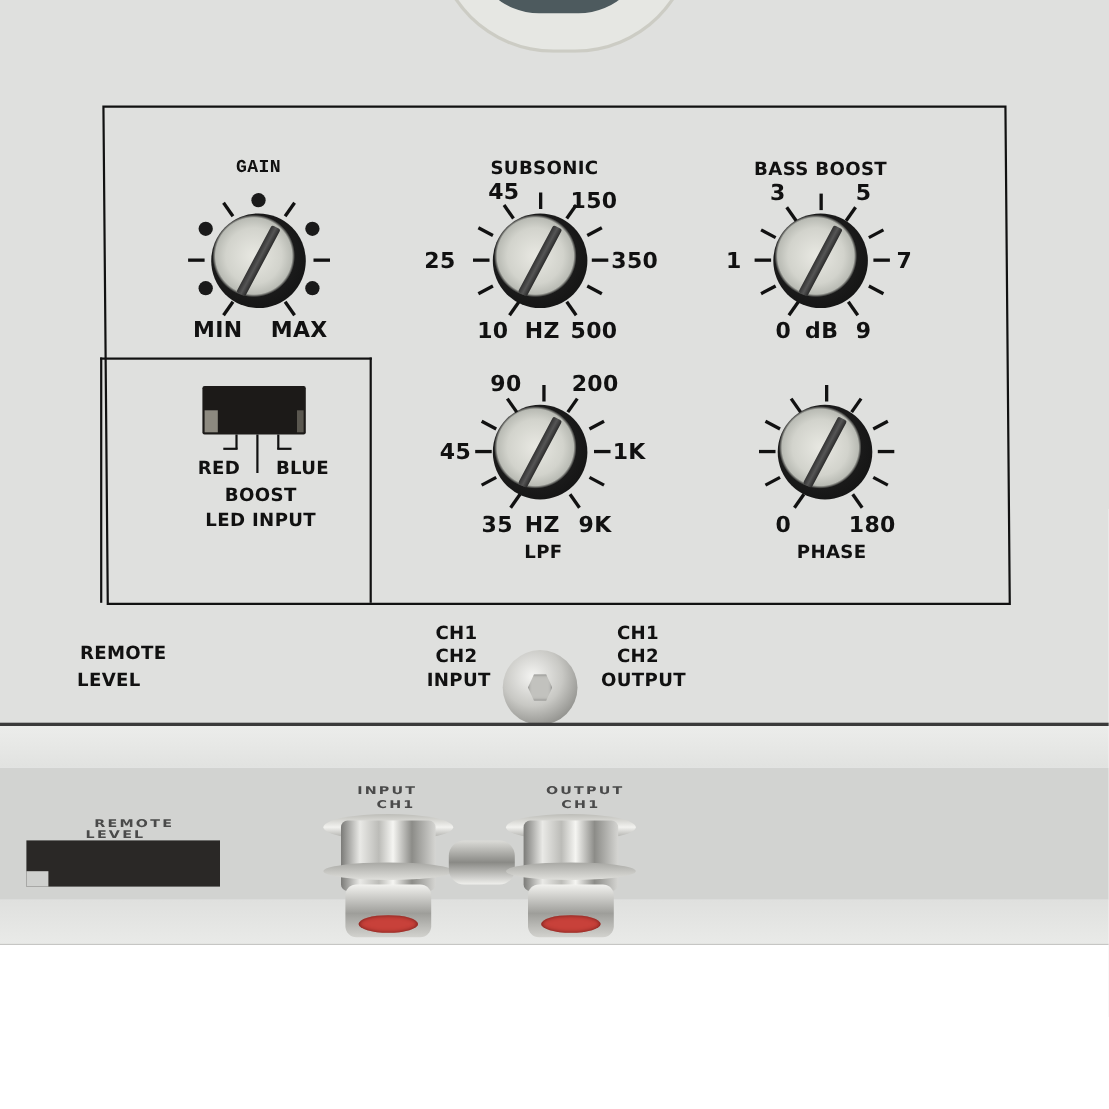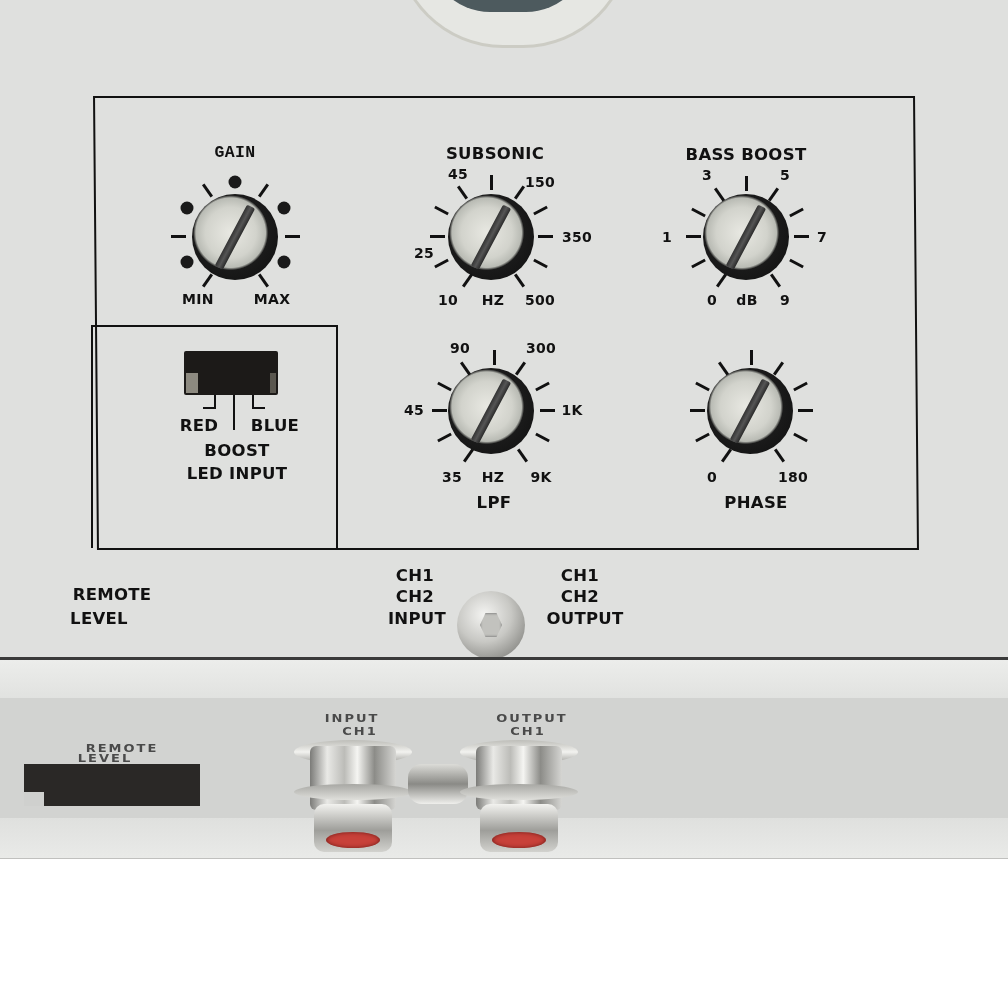--- a/index.html
+++ b/index.html
@@ -1,21 +1,21 @@
 <!DOCTYPE html>
 <html><head>
 <meta charset="utf-8">
 <style>
   html,body{margin:0;padding:0;}
   body{width:1008px;height:1008px;overflow:hidden;background:#ffffff;position:relative;font-family:"DejaVu Sans",sans-serif;}
   .panel{position:absolute;left:0;top:0;width:1008px;height:660px;background:#dfe0de;}
   .topbezel{position:absolute;left:395px;top:-60px;width:230px;height:105px;border-radius:0 0 115px 115px;border:3px solid #ccccc4;border-top:none;background:#e6e7e3;}
   .topinner{position:absolute;left:428px;top:-50px;width:160px;height:62px;border-radius:0 0 80px 80px;background:#4d5a5e;}
   .box{position:absolute;border:2.5px solid #111;}
-  .lbl{position:absolute;font-weight:bold;color:#111;font-size:14px;white-space:nowrap;transform:translate(-50%,-50%);letter-spacing:0.3px;}
+  .lbl{position:absolute;font-weight:bold;color:#111;font-size:20px;white-space:nowrap;transform:translate(-50%,-50%);letter-spacing:0.3px;}
   .lbl.big{font-size:16.5px;}
   .knob{position:absolute;border-radius:50%;background:radial-gradient(circle at 45% 45%, #e8e8e2 0%, #d2d3cc 38%, #b9bbb4 52%, #1a1a1a 56%, #0e0e0e 100%);transform:translate(-50%,-50%);}
   .knob .slot{position:absolute;left:50%;top:50%;width:9px;height:80%;background:linear-gradient(90deg,#333,#555,#2a2a2a);transform:translate(-50%,-50%) rotate(28deg);border-radius:2px;}
   .tick{position:absolute;width:3px;height:15px;background:#111;transform-origin:50% 50%;}
   .dot{position:absolute;width:13px;height:13px;border-radius:50%;background:#1a1a1a;transform:translate(-50%,-50%);}
   .switch{position:absolute;left:184px;top:351px;width:94px;height:44px;background:#1c1a18;border-radius:2px;}
   .switch .tab{position:absolute;left:2px;top:22px;width:12px;height:20px;background:#8d8a80;}
   .switch .tab2{position:absolute;right:2px;top:22px;width:6px;height:20px;background:#5a574f;}
   .line{position:absolute;background:#111;}
   .screw{position:absolute;left:457px;top:591px;width:68px;height:68px;border-radius:50%;background:radial-gradient(circle at 40% 35%, #f4f4f2 0%, #c8c8c4 45%, #8e8e8a 80%, #6d6d6a 100%);}
@@ -73,21 +73,21 @@
 <div class="tick" style="left:518px;top:185px;transform:rotate(35deg);"></div>
 <div class="tick" style="left:440px;top:203px;transform:rotate(-62deg);"></div>
 <div class="tick" style="left:539px;top:203px;transform:rotate(62deg);"></div>
 <div class="tick" style="left:436px;top:229px;transform:rotate(90deg);"></div>
 <div class="tick" style="left:544px;top:229px;transform:rotate(90deg);"></div>
 <div class="tick" style="left:440px;top:256px;transform:rotate(62deg);"></div>
 <div class="tick" style="left:539px;top:256px;transform:rotate(-62deg);"></div>
 <div class="tick" style="left:466px;top:273px;transform:rotate(35deg);"></div>
 <div class="tick" style="left:518px;top:273px;transform:rotate(-35deg);"></div>
 <div class="lbl" style="left:448px;top:300px;">10</div>
-<div class="lbl" style="left:424px;top:237px;margin-top:16px;">25</div>
+<div class="lbl" style="left:400px;top:237px;">25</div>
 <div class="lbl" style="left:458px;top:174px;">45</div>
 <div class="lbl" style="left:540px;top:182px;">150</div>
 <div class="lbl" style="left:577px;top:237px;">350</div>
 <div class="lbl" style="left:540px;top:300px;">500</div>
 <div class="lbl" style="left:493px;top:300px;">HZ</div>
 
 <div class="lbl big" style="left:746px;top:154px;">BASS BOOST</div>
 <div class="knob" style="left:746px;top:237px;width:86px;height:86px;">
     <div class="slot"></div>
   </div>
@@ -134,21 +134,21 @@
 <div class="tick" style="left:541px;top:379px;transform:rotate(62deg);"></div>
 <div class="tick" style="left:438px;top:403px;transform:rotate(90deg);"></div>
 <div class="tick" style="left:546px;top:403px;transform:rotate(90deg);"></div>
 <div class="tick" style="left:443px;top:430px;transform:rotate(62deg);"></div>
 <div class="tick" style="left:541px;top:430px;transform:rotate(-62deg);"></div>
 <div class="tick" style="left:467px;top:448px;transform:rotate(35deg);"></div>
 <div class="tick" style="left:521px;top:448px;transform:rotate(-35deg);"></div>
 <div class="lbl" style="left:452px;top:477px;">35</div>
 <div class="lbl" style="left:414px;top:410px;">45</div>
 <div class="lbl" style="left:460px;top:348px;">90</div>
-<div class="lbl" style="left:541px;top:348px;">300</div>
+<div class="lbl" style="left:541px;top:348px;">200</div>
 <div class="lbl" style="left:572px;top:410px;">1K</div>
 <div class="lbl" style="left:541px;top:477px;">9K</div>
 <div class="lbl" style="left:493px;top:477px;">HZ</div>
 <div class="lbl big" style="left:494px;top:502px;">LPF</div>
 
 <div class="knob" style="left:750px;top:411px;width:86px;height:86px;">
     <div class="slot"></div>
   </div>
 <div class="tick" style="left:722px;top:361px;transform:rotate(-35deg);"></div>
 <div class="tick" style="left:750px;top:350px;"></div>

